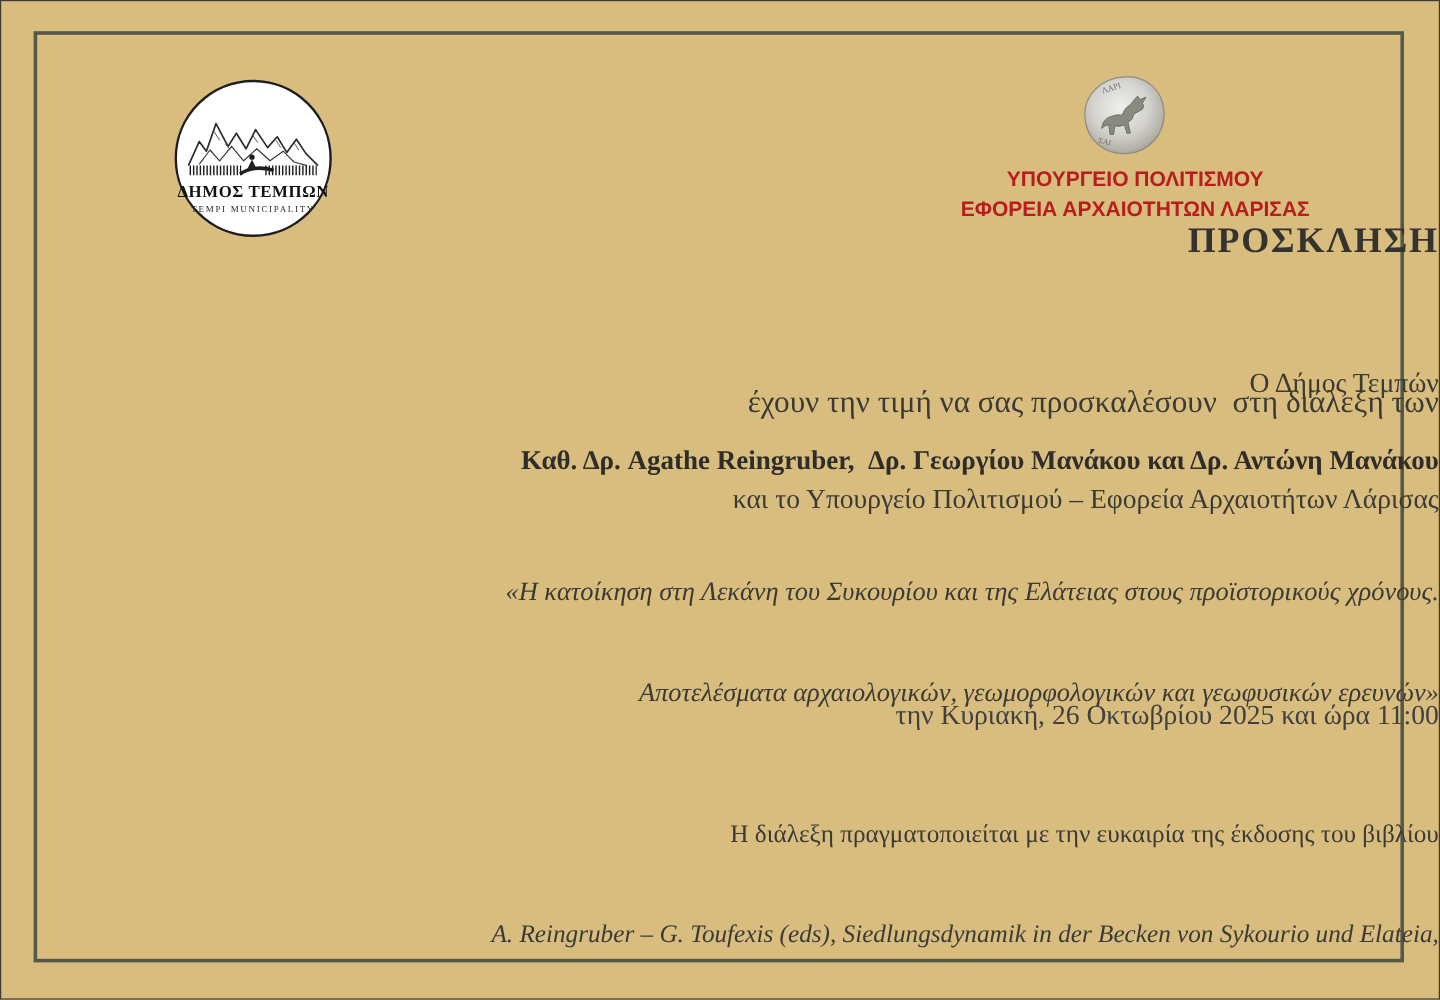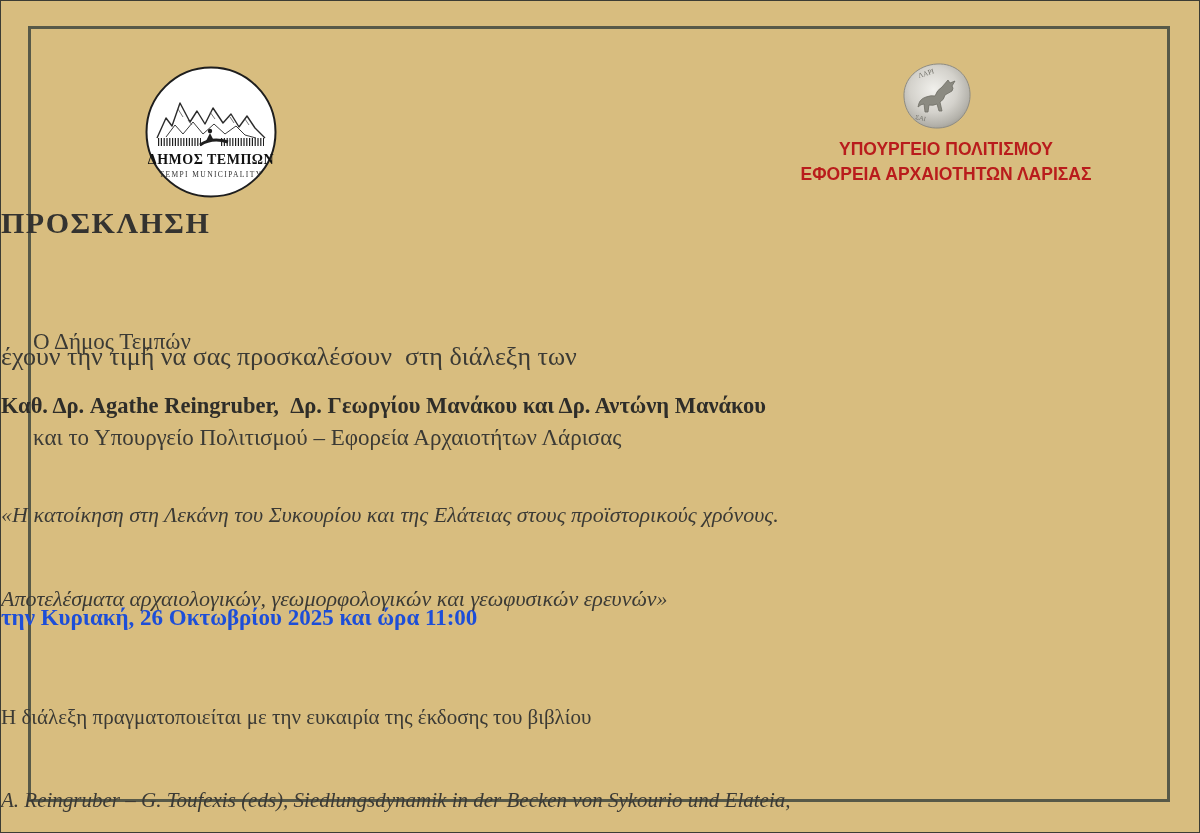--- a/index.html
+++ b/index.html
@@ -19,28 +19,28 @@
   
   .muni-logo{position:absolute;left:143px;top:64px;width:134px;height:134px;}
   .coin-logo{position:absolute;left:902px;top:62px;width:68px;height:66px;}
   .ministry-block{
     position:absolute;left:760px;top:136px;width:370px;
     text-align:center;
     font-family:"Liberation Sans", sans-serif;
     font-weight:bold;font-size:17.5px;line-height:25px;color:#b91c1c;
   }
   
-  .line{position:absolute;left:0;right:0;text-align:left;white-space:pre-wrap;margin-top:22px;}
+  .line{position:absolute;left:0;right:0;text-align:right;white-space:pre-wrap;}
   .title{top:183px;font-size:30px;font-weight:bold;letter-spacing:1.5px;color:#343330;}
   .hosts{top:239px;font-size:23px;line-height:32px;padding-left:32px;}
   .invite{top:319px;font-size:26px;}
   .speakers{top:370px;font-size:22.5px;font-weight:bold;color:#2e2d29;}
   .quote{top:422px;font-size:22px;font-style:italic;line-height:28px;}
   .venue{top:525px;font-size:22px;line-height:28px;}
-  .venue .b{font-weight:bold;font-size:23px;color:#1d4ed8;}
+  .venue .b{font-weight:normal;font-size:23px;color:#404040;}
   .book{top:626px;font-size:21px;line-height:27.5px;}
   .book .it{font-style:italic;}
 </style>
 </head>
 <body>
 
 <div class="frame"></div>
 
 <div class="muni-logo">
   <svg width="134" height="134" viewBox="0 0 134 134">

